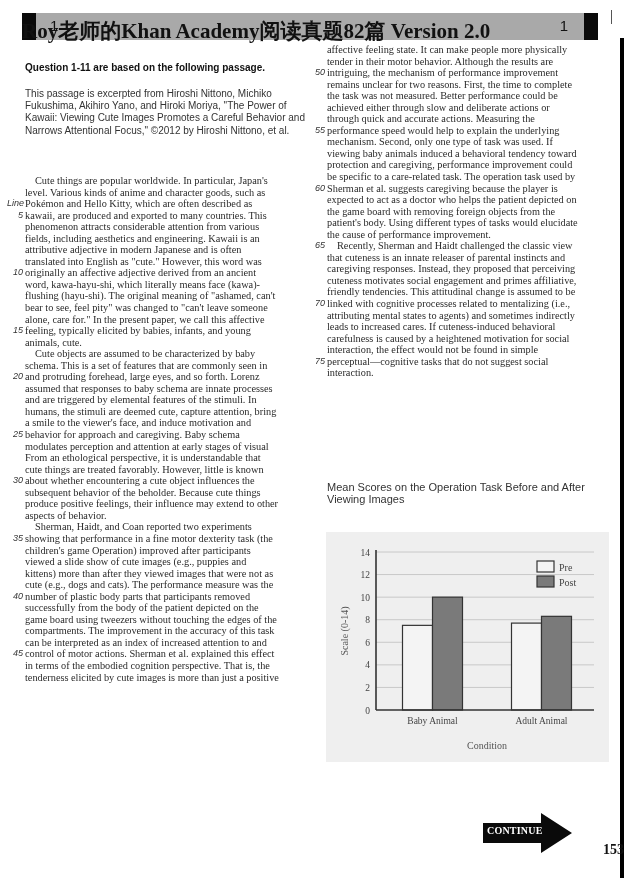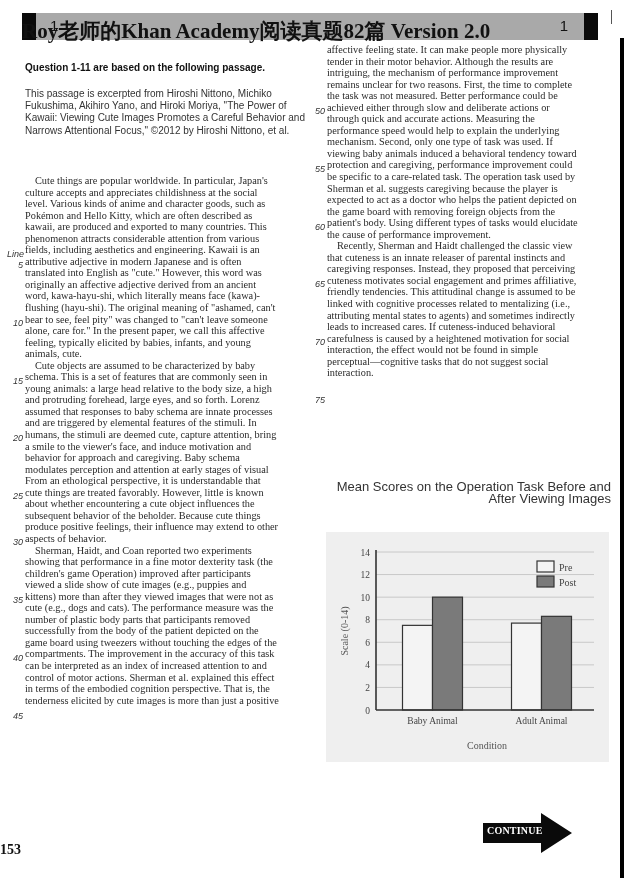--- a/index.html
+++ b/index.html
@@ -17,28 +17,28 @@
   .header .title { position: absolute; left: 0; right: 0; top: 4px; font-family: "Liberation Serif", serif; font-weight: bold; font-size: 21px; color: #111; }
 
   .question-head { position: absolute; left: 25px; top: 62px; font-family: "Liberation Sans", sans-serif; font-weight: bold; font-size: 10px; color: #111; }
   .intro { position: absolute; left: 25px; top: 88px; width: 286px; font-family: "Liberation Sans", sans-serif; font-size: 10px; line-height: 12.2px; color: #333; }
 
   .col { position: absolute; font-size: 10.3px; line-height: 11.55px; color: #2a2a2a; }
   .col-left { left: 25px; top: 175px; width: 292px; }
   .col-right { left: 327px; top: 44px; width: 284px; }
   .col .ln { position: relative; white-space: nowrap; height: 11.55px; }
   .col .ln.indent { padding-left: 10px; }
-  .col .lnum { position: absolute; left: -19px; top: 0; width: 17px; text-align: right; font-family: "Liberation Sans", sans-serif; font-style: italic; font-size: 9px; color: #333; margin-top: 39px; }
+  .col .lnum { position: absolute; left: -19px; top: 0; width: 17px; text-align: right; font-family: "Liberation Sans", sans-serif; font-style: italic; font-size: 9px; color: #333; }
   .col .lnum.word { left: -25px; width: 24px; }
 
-  .chart-title { position: absolute; left: 327px; top: 481px; width: 284px; text-align: right; font-family: "Liberation Sans", sans-serif; font-size: 13px; line-height: 12px; color: #333; }
+  .chart-title { position: absolute; left: 327px; top: 481px; width: 284px; text-align: left; font-family: "Liberation Sans", sans-serif; font-size: 11px; line-height: 12px; color: #333; }
   .chart-box { position: absolute; left: 326px; top: 532px; width: 283px; height: 230px; background: #efefef; }
   .chart-box svg { position: absolute; left: 0; top: 0; }
 
-  .page-number { position: absolute; left: 0; width: 624px; top: 842px; text-align: left; font-family: "Liberation Serif", serif; font-weight: bold; font-size: 14px; color: #111; }
+  .page-number { position: absolute; left: 0; width: 624px; top: 842px; text-align: right; font-family: "Liberation Serif", serif; font-weight: bold; font-size: 14px; color: #111; }
 
   .continue { position: absolute; left: 483px; top: 813px; width: 90px; height: 40px; cursor: pointer; }
   .continue svg { position: absolute; left: 0; top: 0; }
   .continue .lbl { position: absolute; left: 4px; top: 12px; font-family: "Liberation Serif", serif; font-weight: bold; font-size: 10px; color: #fff; letter-spacing: 0.2px; }
 </style>
 </head>
 <body>
 
 <div class="edge-tick"></div>
 <div class="right-edge"></div>
@@ -49,38 +49,36 @@
   <div class="title">Roy老师的Khan Academy阅读真题82篇 Version 2.0</div>
   <span class="num-r">1</span>
   <div class="blk-r"></div>
 </div>
 
 <div class="question-head">Question 1-11 are based on the following passage.</div>
 <div class="intro">This passage is excerpted from Hiroshi Nittono, Michiko Fukushima, Akihiro Yano, and Hiroki Moriya, "The Power of Kawaii: Viewing Cute Images Promotes a Careful Behavior and Narrows Attentional Focus," ©2012 by Hiroshi Nittono, et al.</div>
 
 <div class="col col-left" id="col-left">
     <div class="ln indent"><span>Cute things are popular worldwide. In particular, Japan's</span></div>
-    <div class="ln"><span>culture accepts and appreciates childishness at the social</span></div>
     <div class="ln"><span>level. Various kinds of anime and character goods, such as</span></div>
     <div class="ln"><span class="lnum word">Line</span><span>Pokémon and Hello Kitty, which are often described as</span></div>
     <div class="ln"><span class="lnum">5</span><span>kawaii, are produced and exported to many countries. This</span></div>
     <div class="ln"><span>phenomenon attracts considerable attention from various</span></div>
     <div class="ln"><span>fields, including aesthetics and engineering. Kawaii is an</span></div>
     <div class="ln"><span>attributive adjective in modern Japanese and is often</span></div>
     <div class="ln"><span>translated into English as "cute." However, this word was</span></div>
     <div class="ln"><span class="lnum">10</span><span>originally an affective adjective derived from an ancient</span></div>
     <div class="ln"><span>word, kawa-hayu-shi, which literally means face (kawa)-</span></div>
     <div class="ln"><span>flushing (hayu-shi). The original meaning of "ashamed, can't</span></div>
     <div class="ln"><span>bear to see, feel pity" was changed to "can't leave someone</span></div>
     <div class="ln"><span>alone, care for." In the present paper, we call this affective</span></div>
     <div class="ln"><span class="lnum">15</span><span>feeling, typically elicited by babies, infants, and young</span></div>
     <div class="ln"><span>animals, cute.</span></div>
     <div class="ln indent"><span>Cute objects are assumed to be characterized by baby</span></div>
     <div class="ln"><span>schema. This is a set of features that are commonly seen in</span></div>
-    <div class="ln"><span>young animals: a large head relative to the body size, a high</span></div>
     <div class="ln"><span class="lnum">20</span><span>and protruding forehead, large eyes, and so forth. Lorenz</span></div>
     <div class="ln"><span>assumed that responses to baby schema are innate processes</span></div>
     <div class="ln"><span>and are triggered by elemental features of the stimuli. In</span></div>
     <div class="ln"><span>humans, the stimuli are deemed cute, capture attention, bring</span></div>
     <div class="ln"><span>a smile to the viewer's face, and induce motivation and</span></div>
     <div class="ln"><span class="lnum">25</span><span>behavior for approach and caregiving. Baby schema</span></div>
     <div class="ln"><span>modulates perception and attention at early stages of visual</span></div>
     <div class="ln"><span>From an ethological perspective, it is understandable that</span></div>
     <div class="ln"><span>cute things are treated favorably. However, little is known</span></div>
     <div class="ln"><span class="lnum">30</span><span>about whether encountering a cute object influences the</span></div>

